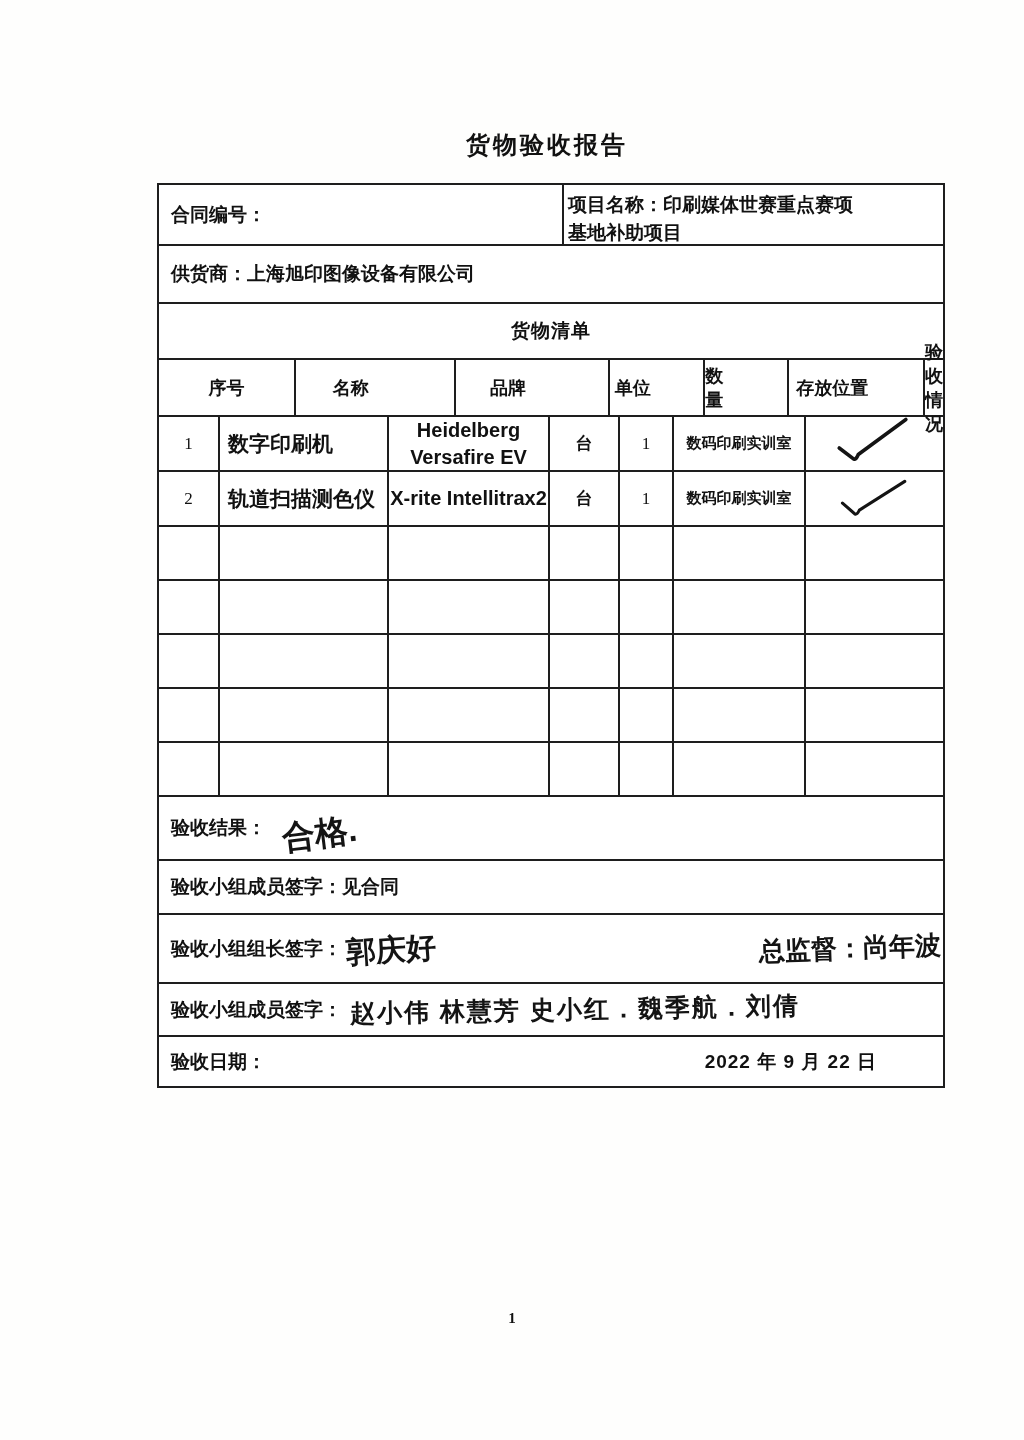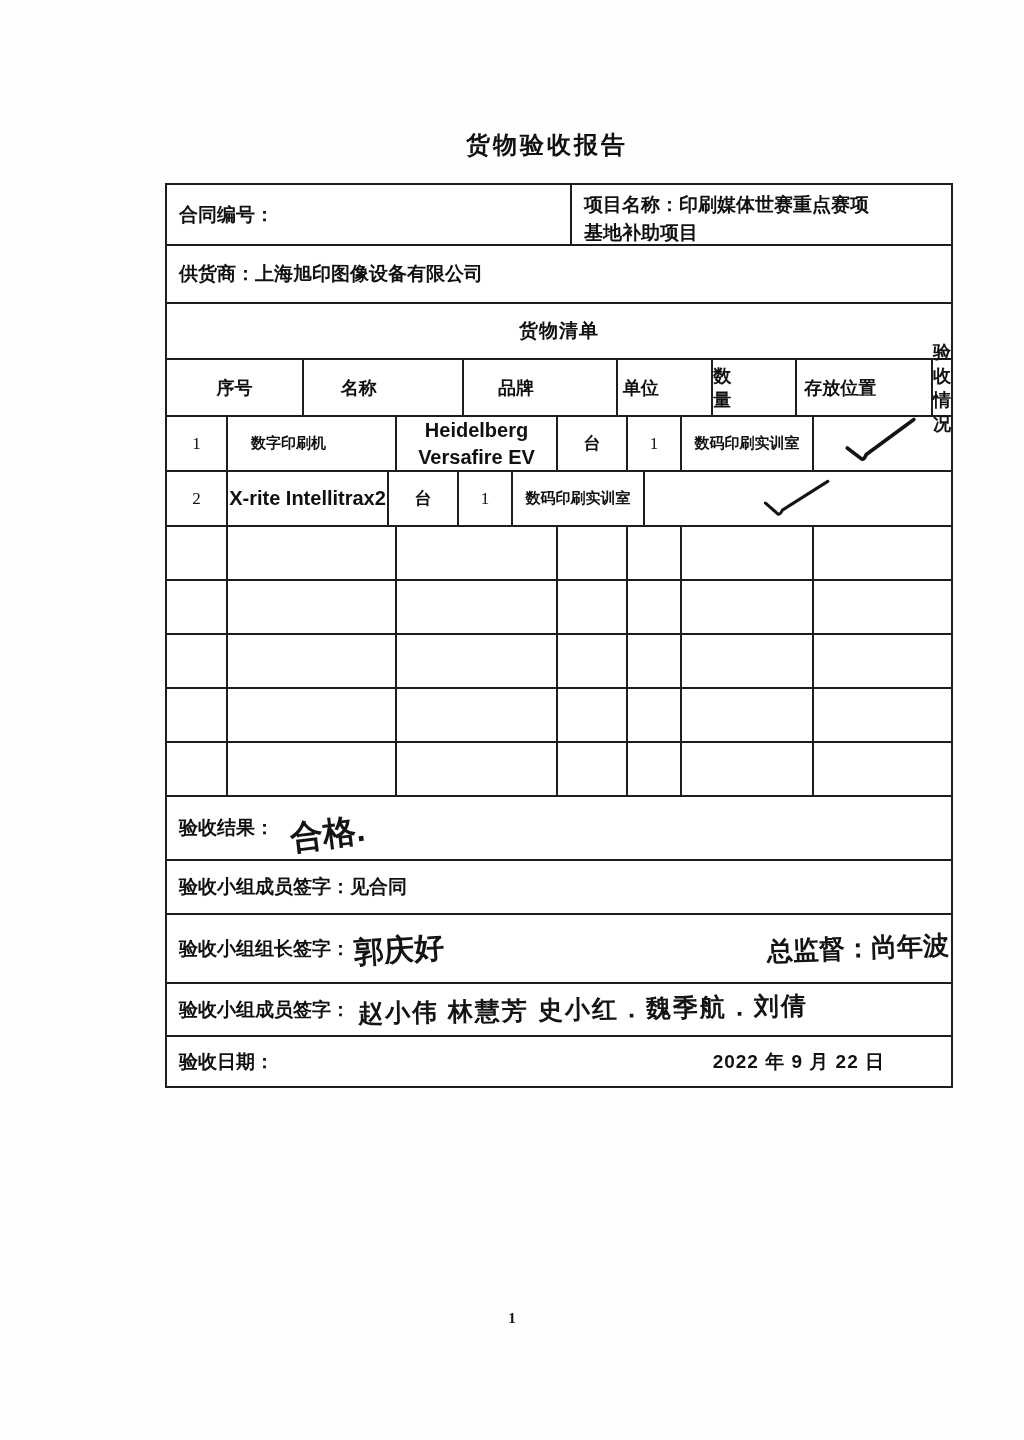--- a/index.html
+++ b/index.html
@@ -11,47 +11,47 @@
     position:relative;
   }
   .page { position:absolute; inset:0; background:#fefefd; }
 
   .doc-title {
     position:absolute; left:153px; top:129px; width:788px;
     text-align:center; font-size:24px; font-weight:700; letter-spacing:3px;
   }
 
   .doc {
-    position:absolute; left:165px; top:183px; width:788px;
+    position:absolute; left:157px; top:183px; width:788px;
     border:2px solid #1e1e1e; background:#fff;
   }
   .row { display:flex; align-items:stretch; border-top:2px solid #1e1e1e; }
   .row.first { border-top:none; }
   .cell { border-left:2px solid #1e1e1e; display:flex; align-items:center; }
   .cell.nol { border-left:none; }
 
   
   .h-info{height:59px} .h-sup{height:58px} .h-list{height:56px} .h-head{height:57px}
   .h-data{height:55px} .h-empty{height:54px} .h-result{height:64px} .h-pay{height:54px}
   .h-leader{height:69px} .h-members{height:53px} .h-date{height:51px}
 
   
   .w-no{width:59px} .w-name{width:169px} .w-brand{width:161px}
   .w-unit{width:70px} .w-qty{width:54px} .w-loc{width:132px} .w-acc{flex:1}
 
   .label { font-size:19px; font-weight:700; padding-left:12px; white-space:nowrap; }
   .info-left { width:403px; }
   .info-right { flex:1; align-items:flex-start; }
-  .project { padding:6px 10px 0 12px; font-size:19px; font-weight:700; line-height:1.45; }
+  .project { padding:6px 10px 0 4px; font-size:19px; font-weight:700; line-height:1.45; }
   .center { justify-content:center; text-align:right; }
   .list-title { flex:1; font-size:19px; font-weight:700; letter-spacing:1px; }
 
   .th { font-size:18px; font-weight:700; justify-content:center;margin-left:48px; }
   .td-no, .td-qty { font-family:"Liberation Serif", serif; font-size:17px; justify-content:center; }
-  .td-name { font-size:15px; font-weight:700; padding-left:23px; }
+  .td-name { font-size:21px; font-weight:700; padding-left:8px; }
   .td-brand { font-size:20px; font-weight:700; justify-content:center; flex-direction:column; line-height:1.35; text-align:center; }
   .td-unit { font-size:17px; font-weight:700; justify-content:center; }
   .td-loc { font-size:15px; font-weight:700; justify-content:center; }
   .td-acc { justify-content:center; }
 
   .hand { font-weight:700; white-space:nowrap; color:#141414; }
   .hand-result { font-size:33px; transform:rotate(-7deg); margin-left:16px; margin-top:12px; }
   .hand-leader { font-size:30px; transform:rotate(-4deg); margin-left:4px; margin-top:4px; }
   .hand-note { font-size:26px; margin-left:auto; margin-right:2px; transform:rotate(-2deg); }
   .hand-members { font-size:25px; margin-left:8px; letter-spacing:2px; transform:rotate(-1deg); overflow:visible; }
@@ -119,20 +119,21 @@
       <div class="cell td-loc w-loc">数码印刷实训室</div>
       <div class="cell td-acc w-acc">
         <svg class="check1" width="84" height="44" viewBox="0 0 84 44">
           <path d="M6 24 L19 37 Q21 38 24 33 L76 5" fill="none" stroke="#141414" stroke-width="3.6" stroke-linecap="round"></path>
         </svg>
       </div>
     </div>
 
     <div class="row h-data">
       <div class="cell nol td-no w-no">2</div>
+      <div class="cell td-name w-name">轨道扫描测色仪</div>
       <div class="cell td-brand w-brand">
         <span>X-rite Intellitrax2</span>
       </div>
       <div class="cell td-unit w-unit">台</div>
       <div class="cell td-qty w-qty">1</div>
       <div class="cell td-loc w-loc">数码印刷实训室</div>
       <div class="cell td-acc w-acc">
         <svg class="check2" width="80" height="40" viewBox="0 0 84 44">
           <path d="M6 24 L19 37 Q21 38 24 33 L76 5" fill="none" stroke="#141414" stroke-width="3.4" stroke-linecap="round"></path>
         </svg>

